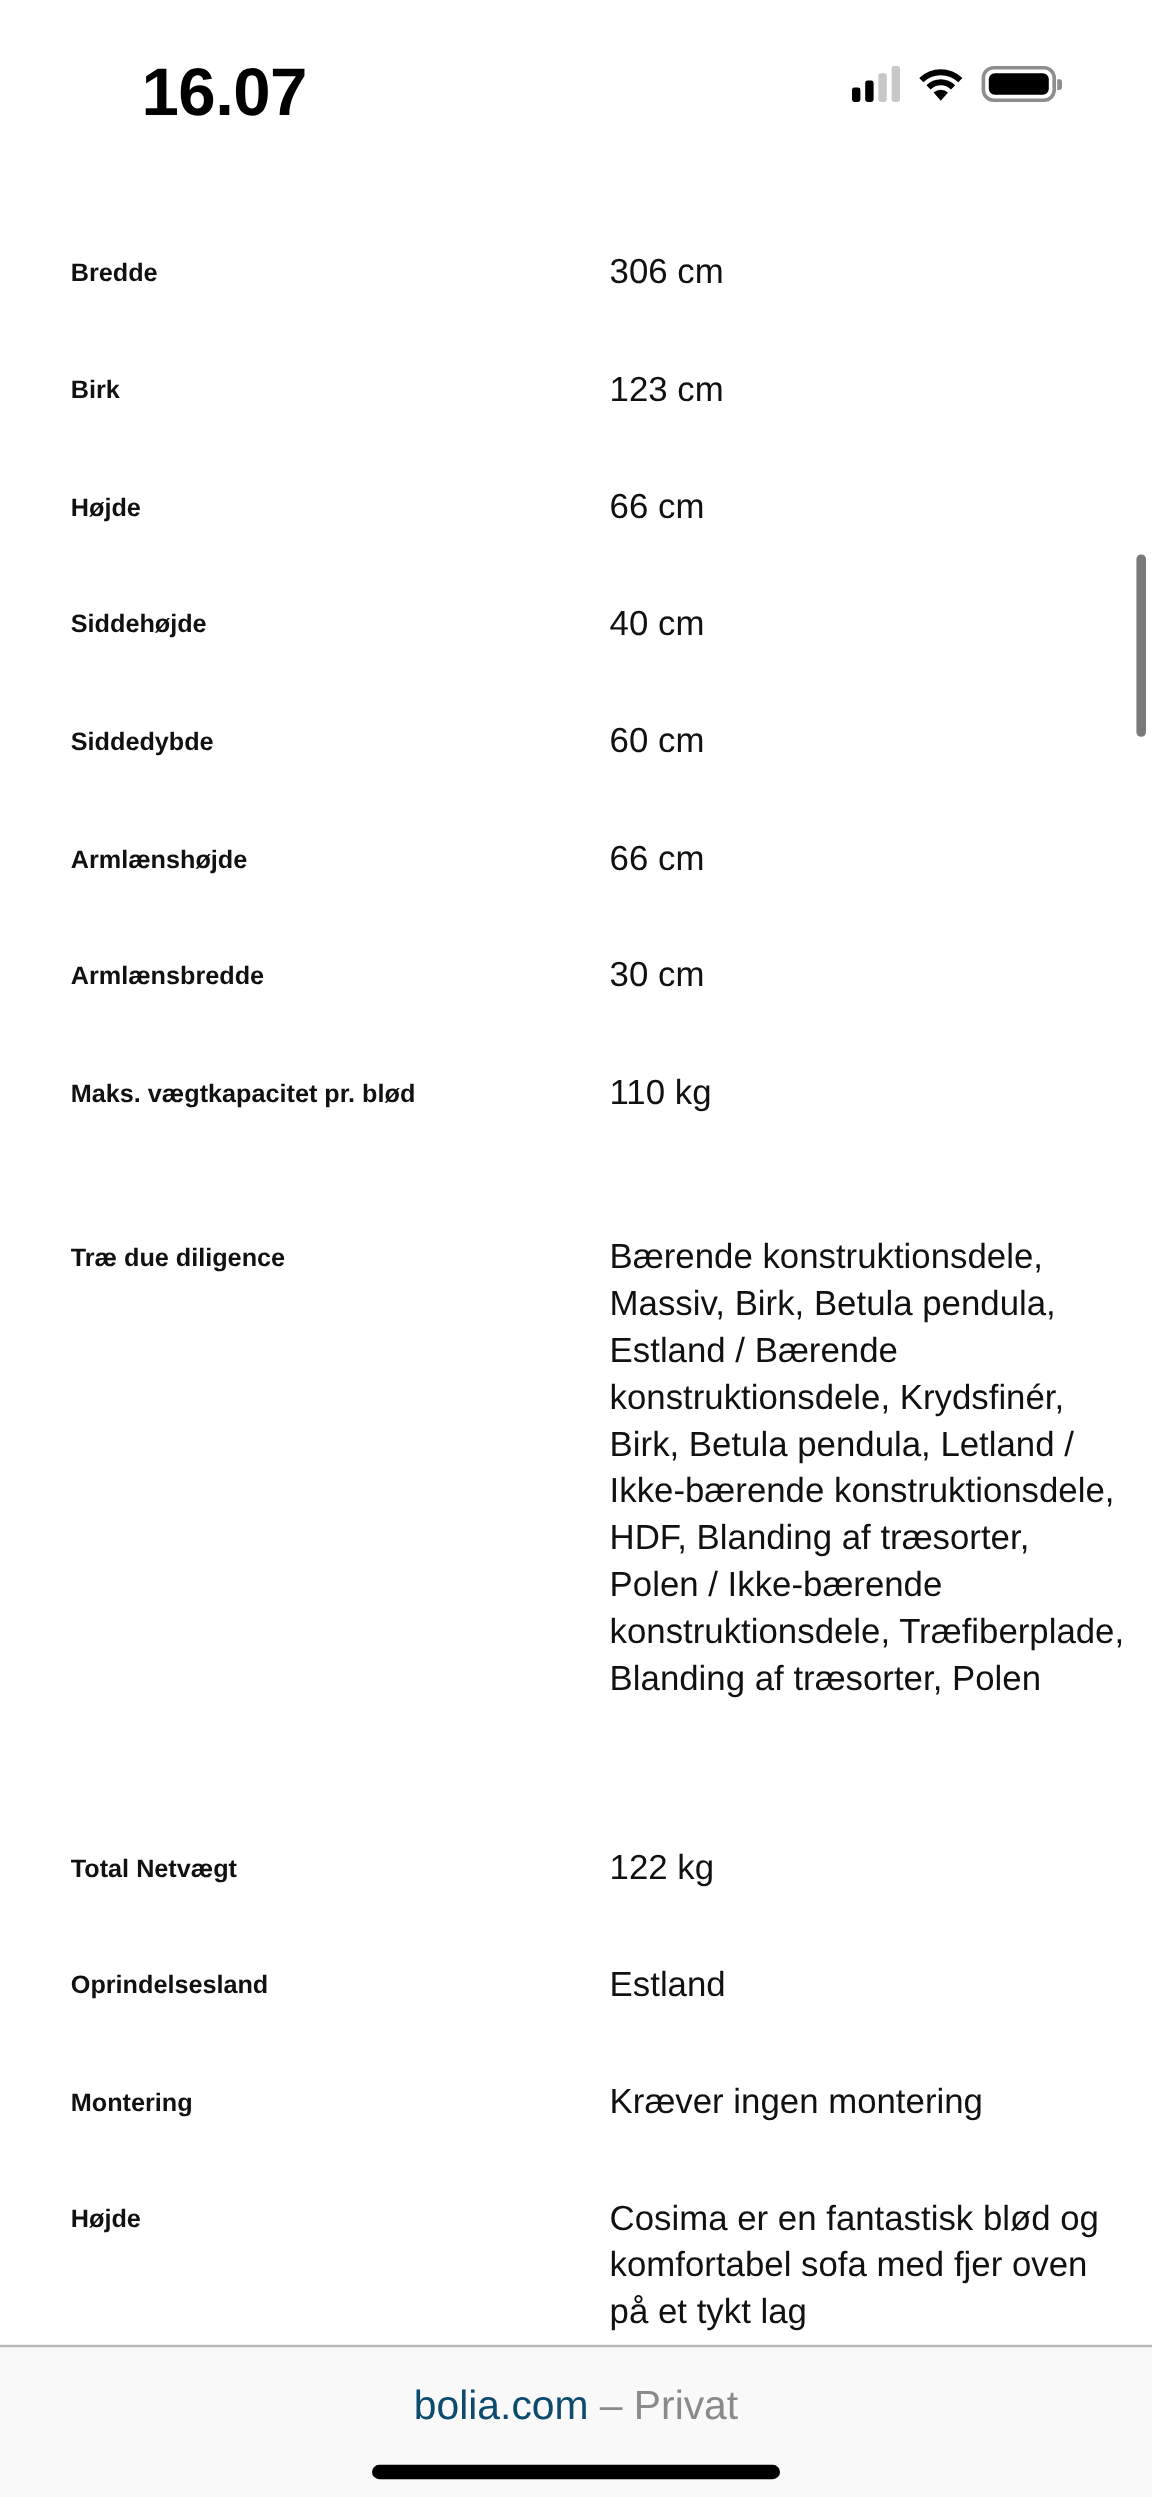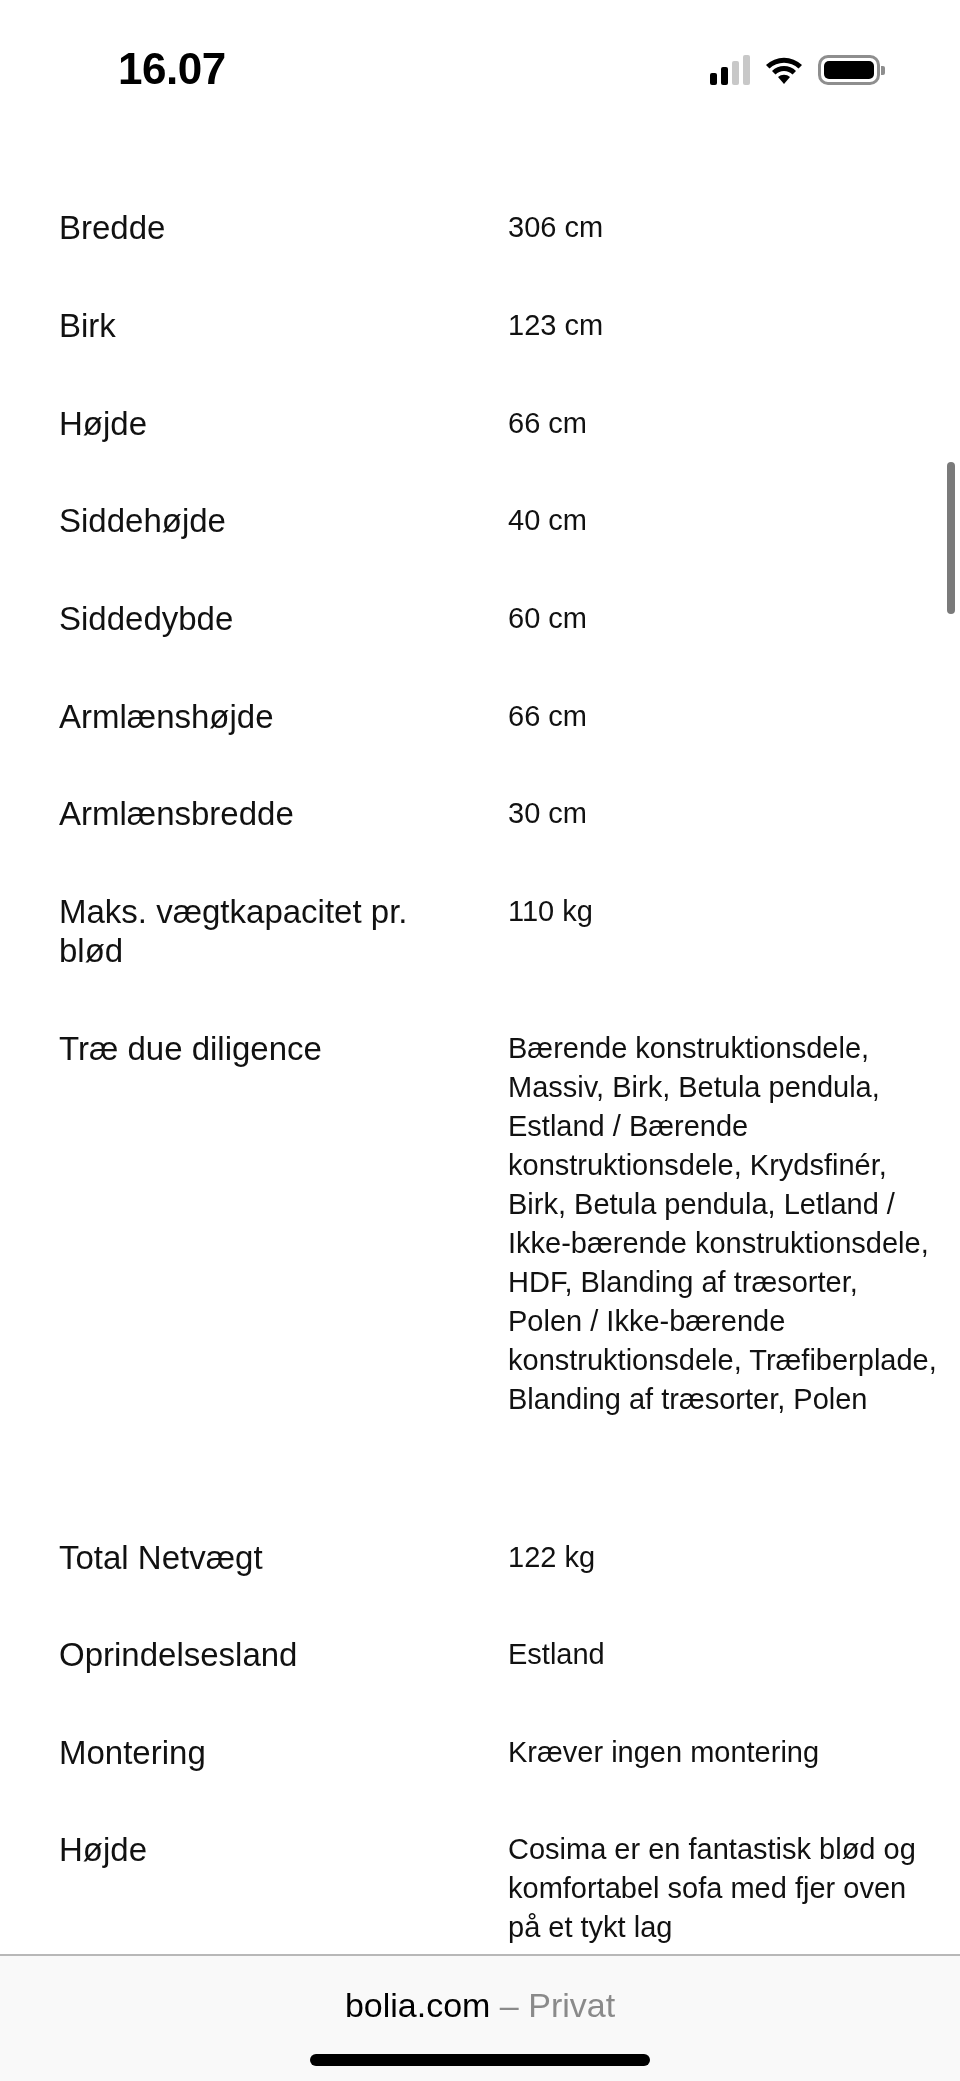--- a/index.html
+++ b/index.html
@@ -22,21 +22,21 @@
     .status-bar {
       position: absolute;
       top: 0; left: 0;
       width: 960px;
       height: 140px;
     }
     .status-time {
       position: absolute;
       left: 118px;
       top: 44px;
-      font-size: 44px;
+      font-size: 56px;
       font-weight: 700;
       letter-spacing: -0.5px;
       color: #000;
       font-family: "Liberation Sans", sans-serif;
     }
     .status-icons {
       position: absolute;
       right: 80px;
       top: 52px;
       display: flex;
@@ -88,23 +88,23 @@
     }
     .spec-row {
       position: absolute;
       left: 0;
       width: 960px;
     }
     .spec-label {
       position: absolute;
       left: 59px;
       width: 380px;
-      font-size: 33px;
+      font-size: 21px;
       line-height: 39px;
-      font-weight: 400;
+      font-weight: 700;
       color: #111;
     }
     .spec-value {
       position: absolute;
       left: 508px;
       width: 430px;
       font-size: 29px;
       line-height: 39px;
       font-weight: 400;
       color: #111;
@@ -132,21 +132,21 @@
       border-top: 2px solid #b8b8b8;
     }
     .url-line {
       position: absolute;
       top: 30px;
       width: 960px;
       text-align: center;
       font-size: 34px;
       font-family: "Liberation Sans", sans-serif;
     }
-    .url-domain { color: #000000; font-weight: 500; margin-top: 14px; }
+    .url-domain { color: #0c4a6e; font-weight: 500; margin-top: 14px; }
     .url-sep { color: #8a8a8a; }
     .url-mode { color: #8a8a8a; margin-top: 40px; }
     .home-indicator {
       position: absolute;
       left: 310px;
       top: 98px;
       width: 340px;
       height: 12px;
       background: #000;
       border-radius: 6px;

